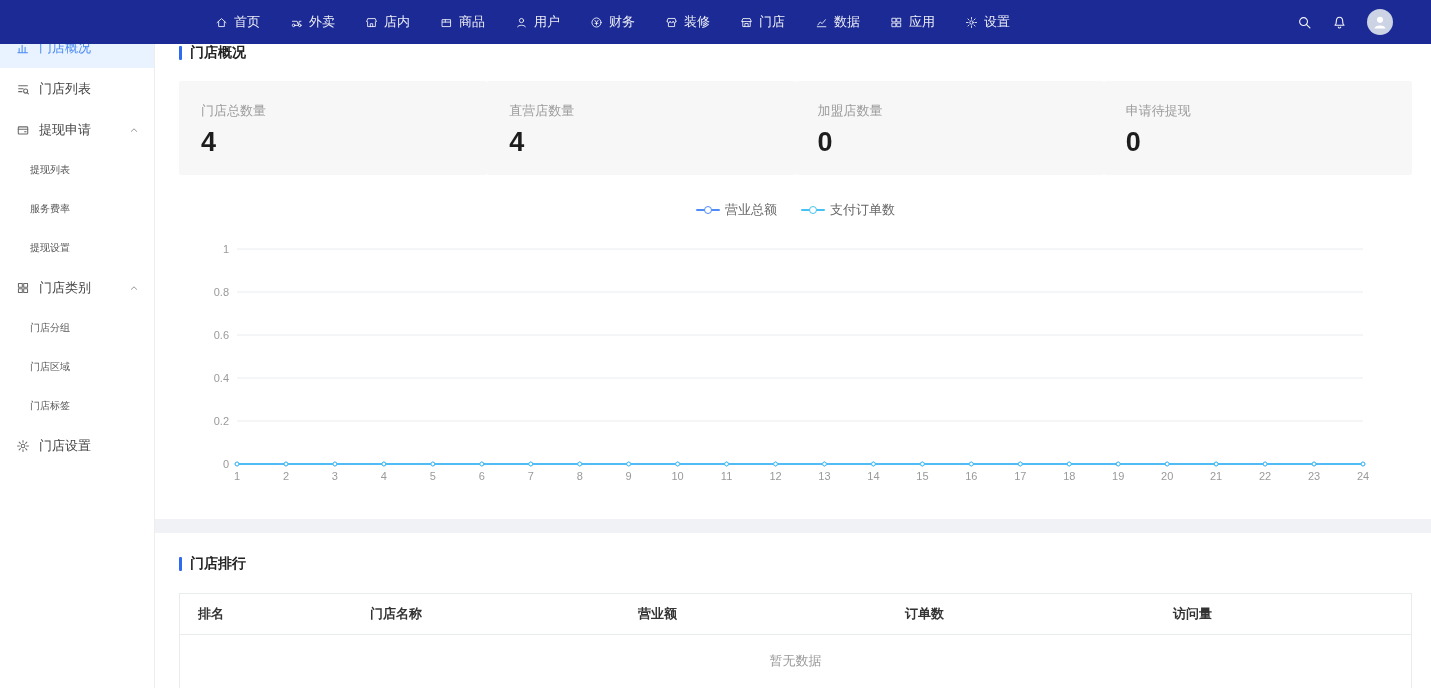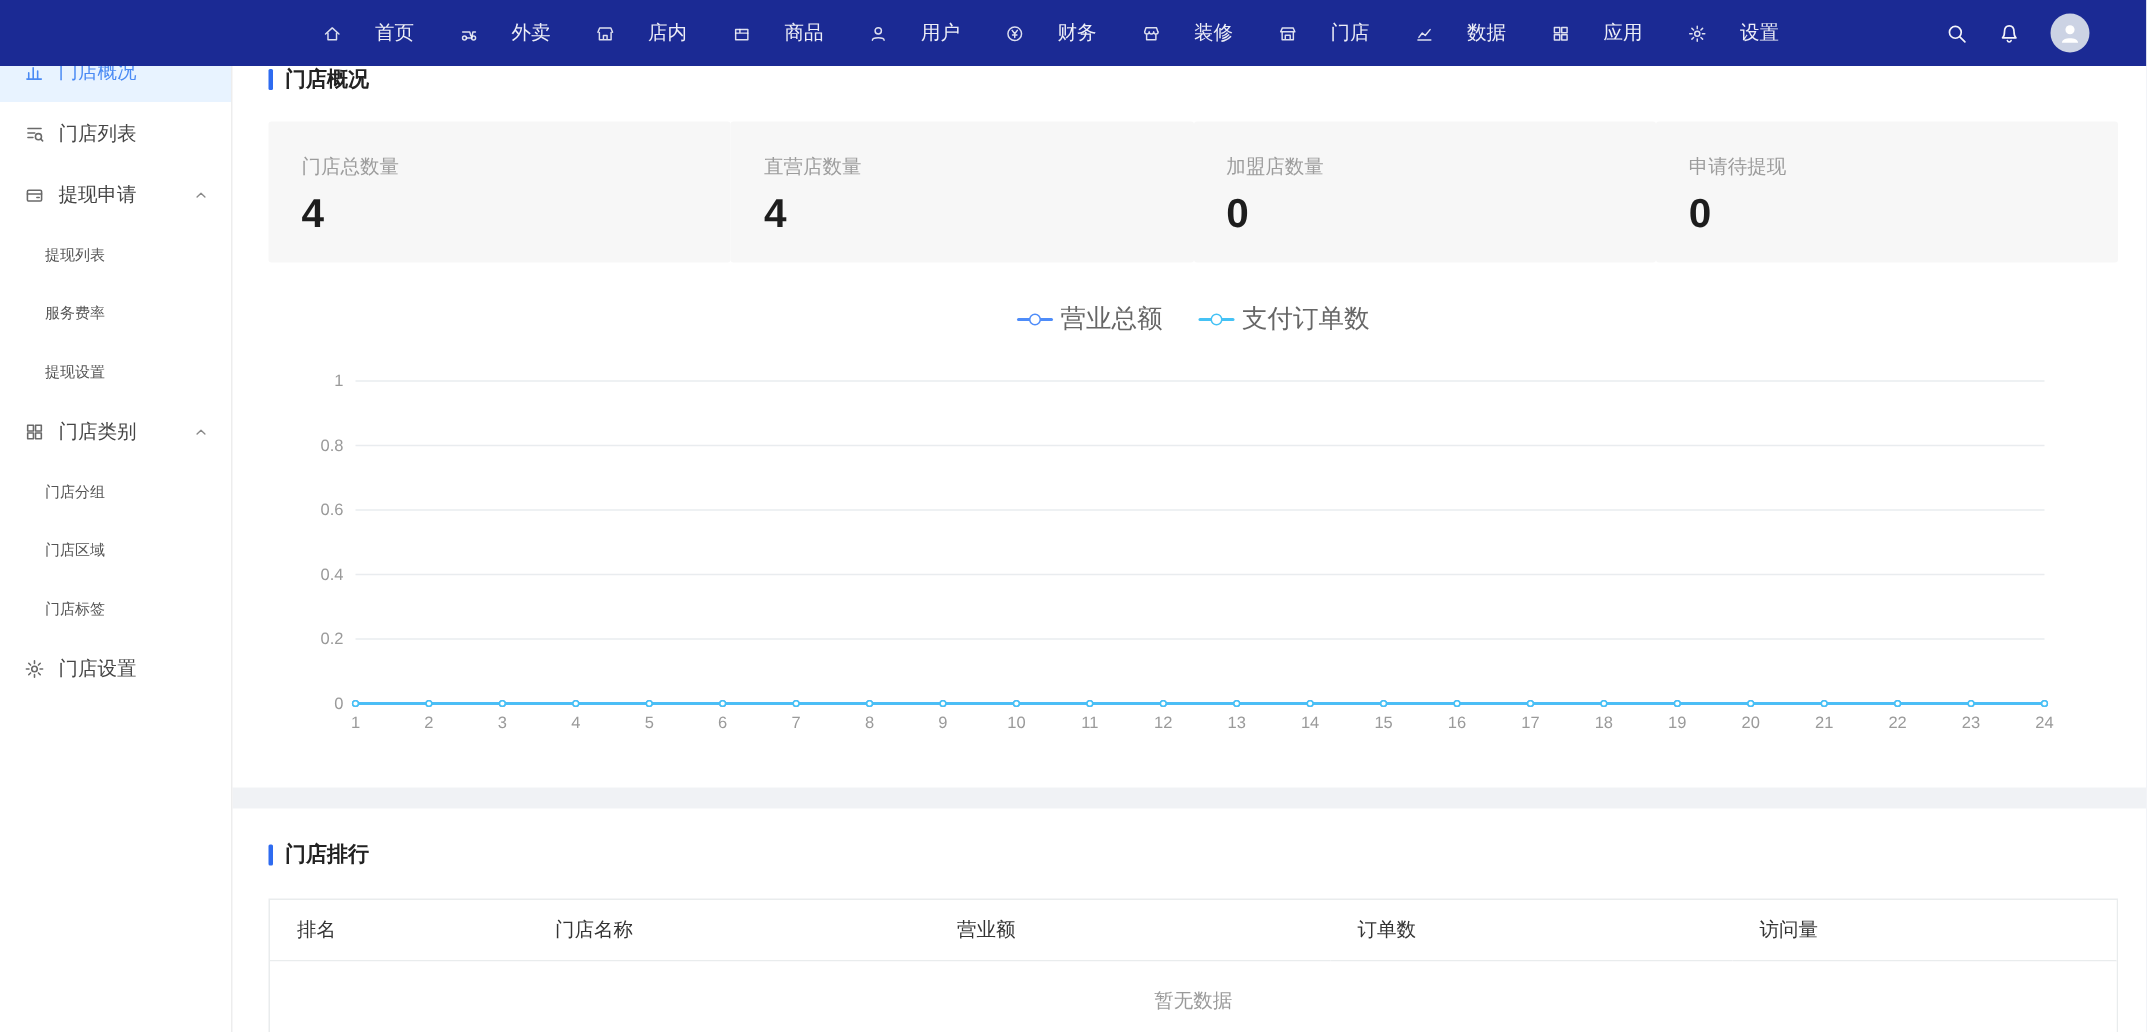--- a/index.html
+++ b/index.html
@@ -3,21 +3,21 @@
 <meta charset="utf-8">
 <style>
   *{margin:0;padding:0;box-sizing:border-box}
   html,body{font-family:"Liberation Sans","DejaVu Sans",sans-serif;background:#f0f2f5}
   .page{width:1431px;height:688px;overflow:hidden;position:relative;background:#f0f2f5}
 
   
   .header{position:absolute;top:0;left:0;right:0;height:44px;background:var(--header-bg,#1b2a94);display:flex;align-items:center;z-index:10}
   .logo-space{width:200px;height:100%}
   .nav-menu{display:flex;align-items:center;flex:1;height:100%}
-  .nav-item{display:flex;align-items:center;gap:22px;padding:0 15px;height:100%;font-size:13px;color:rgba(255,255,255,.92);cursor:pointer;white-space:nowrap}
+  .nav-item{display:flex;align-items:center;gap:6px;padding:0 15px;height:100%;font-size:13px;color:rgba(255,255,255,.92);cursor:pointer;white-space:nowrap}
   .nav-icon{display:flex;align-items:center;color:rgba(255,255,255,.85)}
   .nav-right{display:flex;align-items:center;gap:20px;padding-right:38px;color:#fff}
   .hdr-icon{display:flex;align-items:center;color:rgba(255,255,255,.95);cursor:pointer}
   .avatar{width:26px;height:26px;border-radius:50%;background:#ccd3e4;display:flex;align-items:center;justify-content:center;cursor:pointer;overflow:hidden}
 
   
   .body-wrap{display:flex;padding-top:24px;height:688px}
   .sidebar{width:155px;background:#fff;border-right:1px solid #ededed;padding-top:3px;flex-shrink:0}
   .side-item{height:41px;display:flex;align-items:center;padding:0 14px 0 16px;font-size:13px;color:#454545;cursor:pointer}
   .side-item .side-icon{margin-right:9px;display:flex;color:#6a6a6a}
@@ -35,31 +35,31 @@
   .section-title .bar{width:3px;height:14px;background:var(--accent,#2e6bf0);margin-right:8px;border-radius:1px}
 
   
   .stats{display:flex;margin-top:19px}
   .stat-card{flex:1;background:#f7f7f7;border-radius:2px;padding:21px 22px;height:94px}
   .stat-label{font-size:13px;color:#9c9c9c}
   .stat-value{font-size:27px;font-weight:600;color:#1d1d1d;margin-top:7px}
 
   
   .legend{display:flex;justify-content:center;gap:24px;margin-top:26px}
-  .legend-item{display:flex;align-items:center;gap:5px;font-size:17px;color:#666;cursor:pointer}
+  .legend-item{display:flex;align-items:center;gap:5px;font-size:13px;color:#666;cursor:pointer}
   .legend-marker{position:relative;width:24px;height:9px;display:inline-block}
   .lm-line{position:absolute;left:0;right:0;top:3.5px;height:2px;background:currentColor;border-radius:1px}
   .lm-dot{position:absolute;left:8px;top:0.5px;width:8px;height:8px;border:1.5px solid currentColor;border-radius:50%;background:#fff}
   .chart-wrap{margin-top:10px}
   .chart-wrap svg text.tick{font-size:11px;fill:#9a9a9a}
 
   
   .table-box{margin-top:20px;border:1px solid #e9eced}
   .rank-table{width:100%;border-collapse:collapse;table-layout:fixed}
-  .rank-table th{font-size:13px;font-weight:400;color:#333;text-align:left;padding:11px 10px 11px 18px;border-bottom:1px solid #e9eced;background:#fff}
+  .rank-table th{font-size:13px;font-weight:700;color:#333;text-align:left;padding:11px 10px 11px 18px;border-bottom:1px solid #e9eced;background:#fff}
   .rank-table th:nth-child(1){width:172px}
   .rank-table th:nth-child(2){width:268px}
   .rank-table th:nth-child(3){width:267px}
   .rank-table th:nth-child(4){width:268px}
   .empty-row{height:70px;display:flex;align-items:flex-start;justify-content:center;padding-top:17px;font-size:13px;color:#9a9a9a;background:#fff}
 </style>
 </head>
 <body>
 
 <div class="page">

